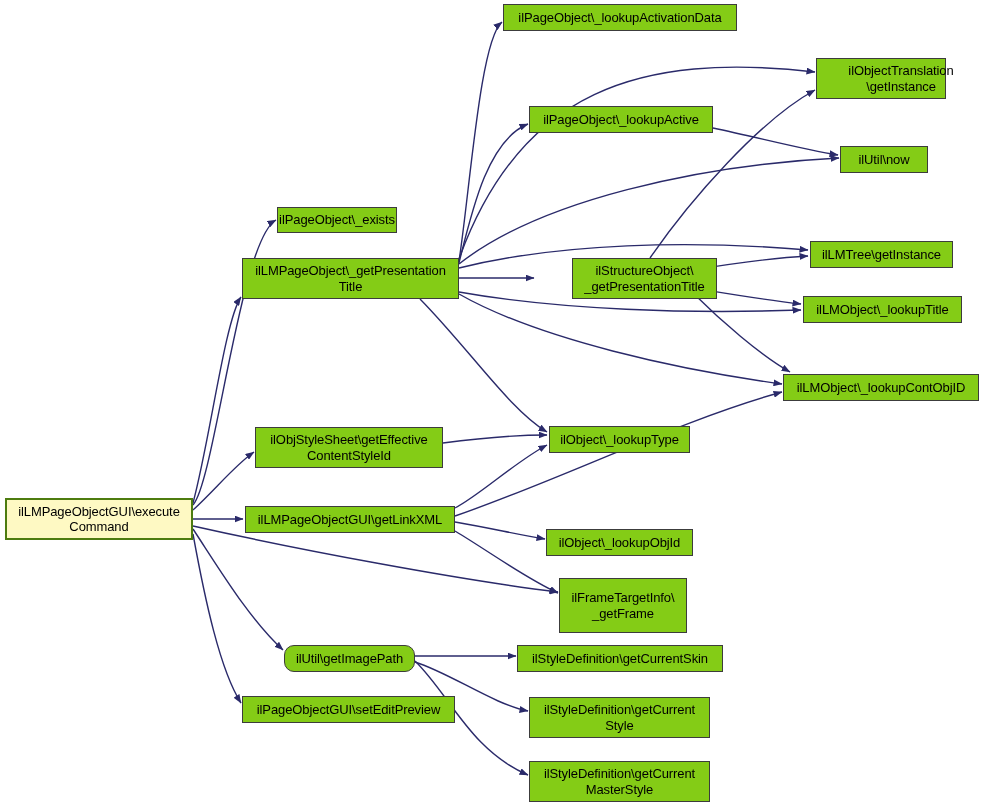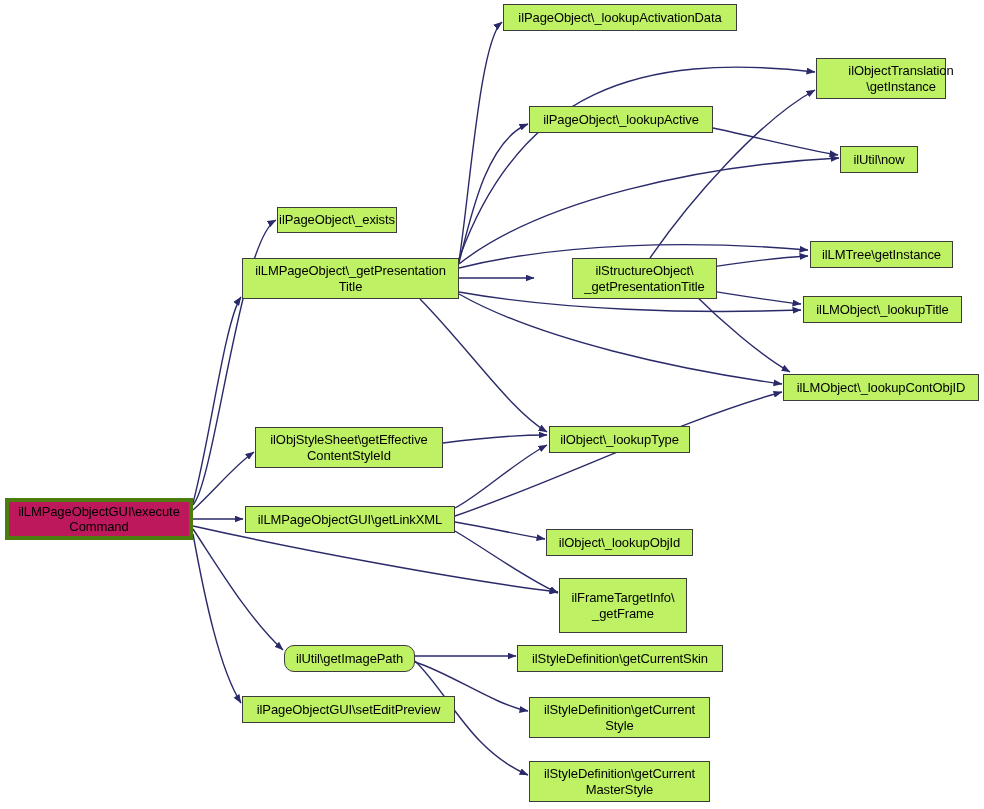--- a/index.html
+++ b/index.html
@@ -20,35 +20,35 @@
     left: 0;
     top: 0;
     width: 984px;
     height: 809px;
     pointer-events: none;
   }
   .node {
     position: absolute;
     box-sizing: border-box;
     border: 1px solid #3c3c3c;
-    background: #bef264;
+    background: #84cc16;
     color: #000000;
     display: flex;
     align-items: center;
     justify-content: center;
     text-align: center;
     font-size: 13px;
     line-height: 15.5px;
     letter-spacing: -0.1px;
     white-space: pre-line;
     z-index: 2;
   }
   .node.highlight {
-    background: #be185d;
-    border: 4px solid #4d7c0f;
+    background: #fef9c3;
+    border: 2px solid #4d7c0f;
   }
   .node-label {
     display: block;
     padding: 0 4px;
     white-space: pre-line;
   }
 </style>
 </head>
 <body>
 
@@ -96,21 +96,21 @@
   <div id="node-layer">
       <div class="node highlight" style="left: 5px; top: 498px; width: 188px; height: 42px;"><span class="node-label">ilLMPageObjectGUI\execute
 Command</span></div>
       <div class="node" style="left: 277px; top: 207px; width: 120px; height: 26px;"><span class="node-label">ilPageObject\_exists</span></div>
       <div class="node" style="left: 242px; top: 258px; width: 217px; height: 41px;"><span class="node-label">ilLMPageObject\_getPresentation
 Title</span></div>
       <div class="node" style="left: 503px; top: 4px; width: 234px; height: 27px;"><span class="node-label">ilPageObject\_lookupActivationData</span></div>
       <div class="node" style="left: 529px; top: 106px; width: 184px; height: 27px;"><span class="node-label">ilPageObject\_lookupActive</span></div>
       <div class="node" style="left: 816px; top: 58px; width: 130px; height: 41px; padding-left: 40px;"><span class="node-label">ilObjectTranslation
 \getInstance</span></div>
-      <div class="node" style="left: 840px; top: 146px; width: 78px; height: 27px;"><span class="node-label">ilUtil\now</span></div>
+      <div class="node" style="left: 840px; top: 146px; width: 88px; height: 27px;"><span class="node-label">ilUtil\now</span></div>
       <div class="node" style="left: 572px; top: 258px; width: 145px; height: 41px;"><span class="node-label">ilStructureObject\
 _getPresentationTitle</span></div>
       <div class="node" style="left: 810px; top: 241px; width: 143px; height: 27px;"><span class="node-label">ilLMTree\getInstance</span></div>
       <div class="node" style="left: 803px; top: 296px; width: 159px; height: 27px;"><span class="node-label">ilLMObject\_lookupTitle</span></div>
       <div class="node" style="left: 783px; top: 374px; width: 196px; height: 27px;"><span class="node-label">ilLMObject\_lookupContObjID</span></div>
       <div class="node" style="left: 255px; top: 427px; width: 188px; height: 41px;"><span class="node-label">ilObjStyleSheet\getEffective
 ContentStyleId</span></div>
       <div class="node" style="left: 549px; top: 426px; width: 141px; height: 27px;"><span class="node-label">ilObject\_lookupType</span></div>
       <div class="node" style="left: 245px; top: 506px; width: 210px; height: 27px;"><span class="node-label">ilLMPageObjectGUI\getLinkXML</span></div>
       <div class="node" style="left: 546px; top: 529px; width: 147px; height: 27px;"><span class="node-label">ilObject\_lookupObjId</span></div>

